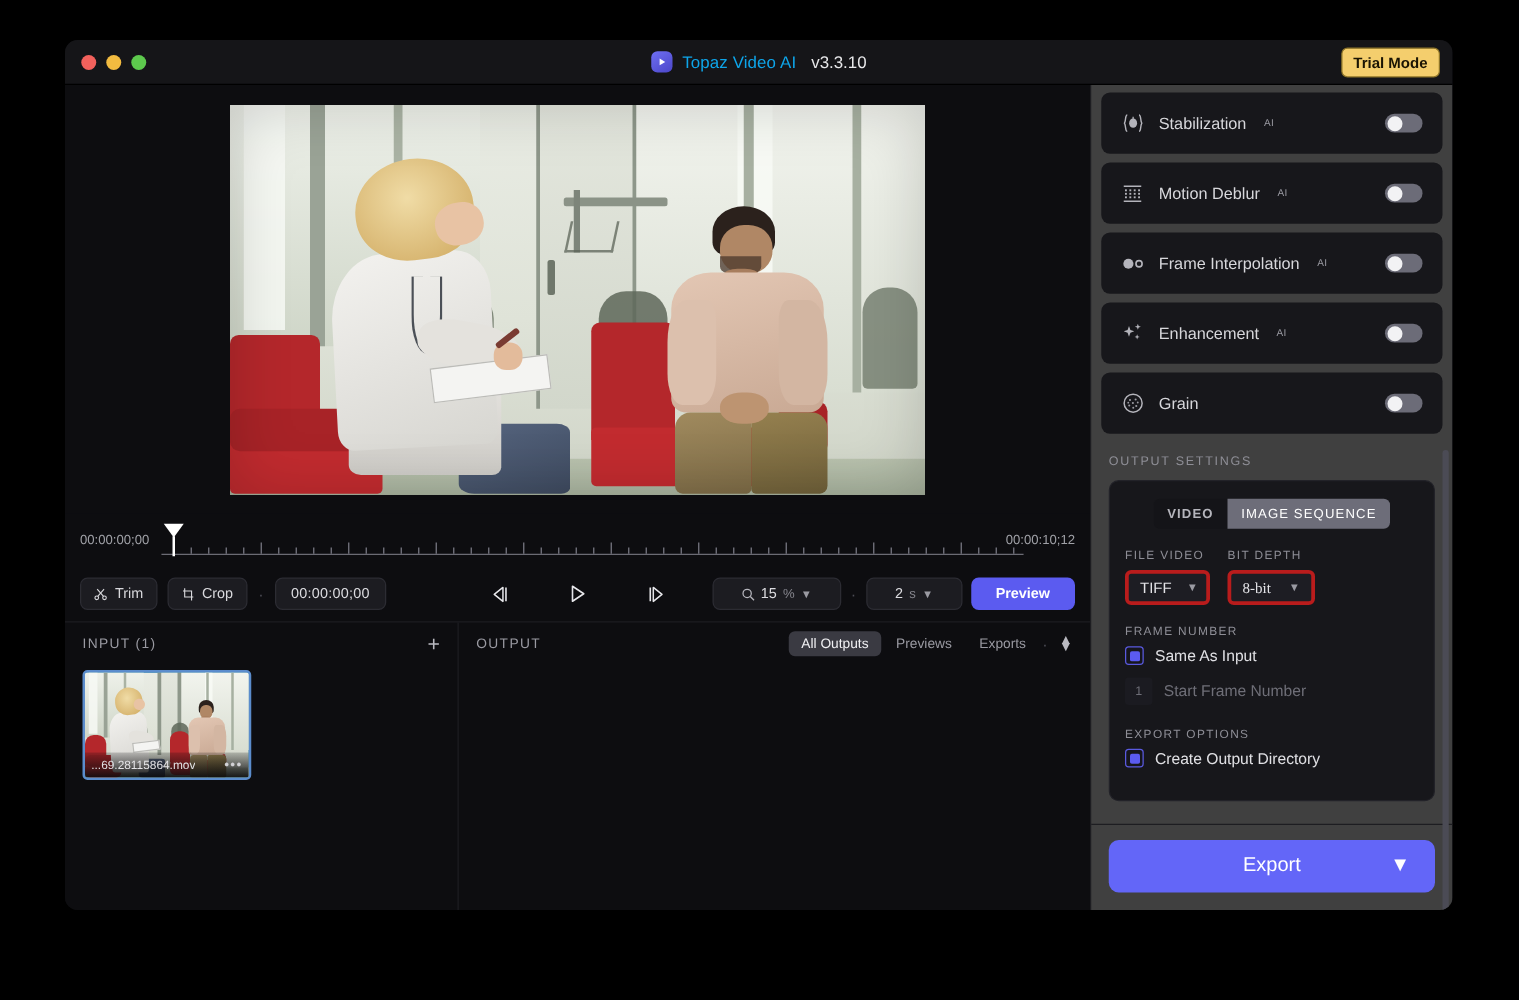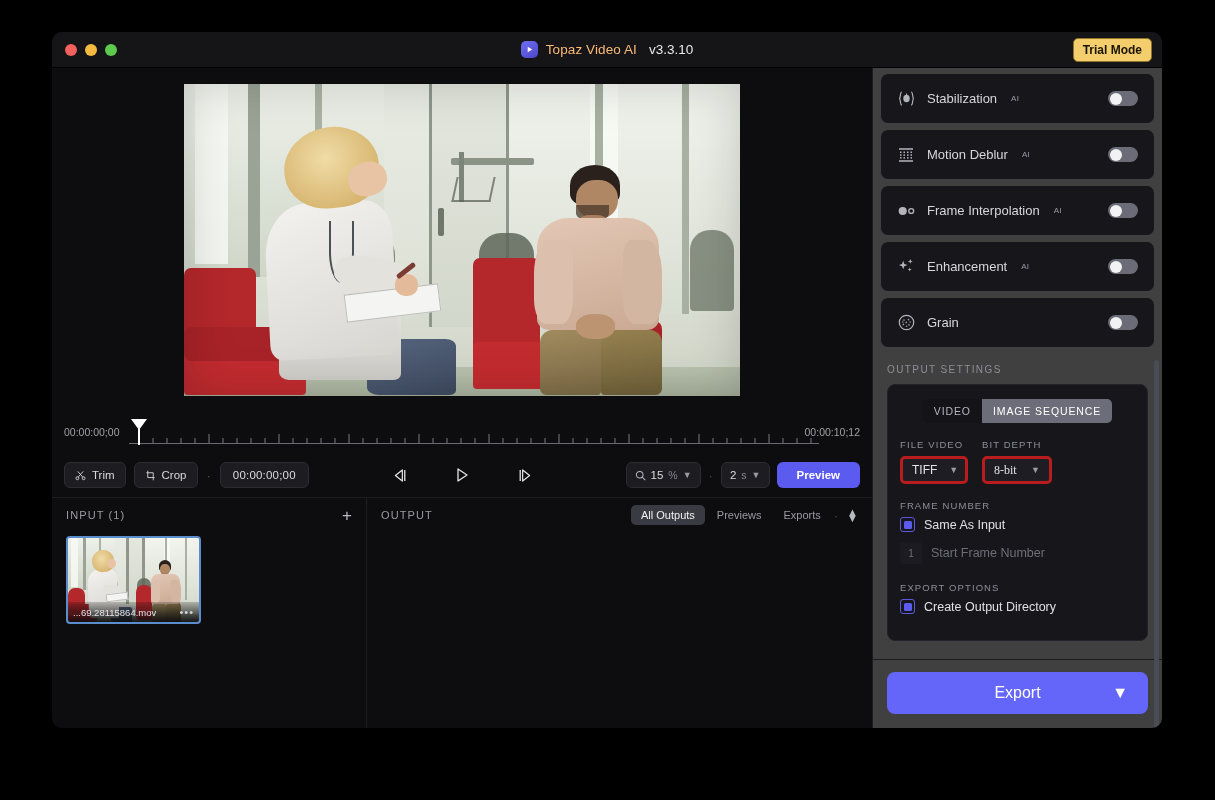--- a/index.html
+++ b/index.html
@@ -42,21 +42,21 @@
     display: flex; align-items: center; justify-content: center;
     gap: 8px; pointer-events: none;
   }
   .logo-mark {
     width: 17px; height: 17px; border-radius: 5px;
     background: linear-gradient(145deg,#6f6ff2,#4b46c9);
     display: flex; align-items: center; justify-content: center;
   }
   .logo-mark svg { display:block; }
   .app-title {
-    color: #fdba74; font-size: 13.5px; letter-spacing: .1px;
+    color: #0ea5e9; font-size: 13.5px; letter-spacing: .1px;
   }
   .app-version { color: #e8e8ea; font-size: 13.5px; margin-left: 4px; }
 
   .trial-badge {
     position: absolute; right: 10px;
     background: #f4ce6d; color: #1a1403;
     font-size: 12px; font-weight: bold;
     padding: 4px 9px; border-radius: 5px;
     border: 1px solid #8d7428;
   }
@@ -234,21 +234,21 @@
     position:absolute; left:0; right:0;
     display:flex; justify-content:center; align-items:center; gap:40px;
     pointer-events:none;
   }
   .tbtn { pointer-events:auto; cursor:pointer;
           display:flex; align-items:center; justify-content:center;
           width:22px; height:22px; }
   .right-ctrls { margin-left:auto; display:flex; align-items:center; gap:7px; }
   .mini-select {
     background:#1c1c21; border:1px solid #2c2c33; border-radius:6px;
-    height:26px; display:flex; align-items:center; gap:5px; padding:0 8px;
+    height:26px; display:flex; align-items:center; gap:5px; padding:0 22px;
     color:#dcdce0; font-size:11.5px; cursor:pointer;
   }
   .unit { color:#86868e; font-size:10.5px; }
   .chev { color:#9a9aa2; font-size:9px; line-height:1; }
   .preview-btn {
     background:#5b5bf0; border:none; border-radius:6px; height:26px;
     color:#fff; font-size:11.5px; font-weight:bold; padding:0 20px;
     display:flex; align-items:center; cursor:pointer;
   }
 
@@ -311,21 +311,21 @@
     width:12px; height:12px; border-radius:50%; background:#f2f2f4; }
 
   .out-settings { padding: 10px 14px 0; }
   .section-label { color:#8e8e96; font-size:10px; letter-spacing:1.4px;
                    margin-bottom:9px; }
   .card { background:#17171b; border:1px solid #222228; border-radius:8px;
           padding:14px 12px 16px; }
   .seg-toggle { display:flex; justify-content:center; margin-bottom:16px; }
   .seg { font-size:10.5px; letter-spacing:.9px; padding:6px 11px;
          color:#c9c9cf; background:#1f1f25; cursor:pointer; }
-  .seg:first-child { border-radius:5px 0 0 5px; background:#141418; color:#b5b5bc; }
+  .seg:first-child { border-radius:5px 0 0 5px; background:#141418; color:#b5b5bc;font-weight:bold; }
   .seg.active { background:#6d6d79; color:#fff; border-radius:0 5px 5px 0; }
 
   .field-row { display:flex; gap:14px; margin-bottom:16px; }
   .field-label { color:#8e8e96; font-size:9.5px; letter-spacing:1.1px;
                  margin-bottom:6px; }
   .select {
     background:#1d1d23; border:3px solid #b91c1c; border-radius:5px;
     height:28px; display:flex; align-items:center; justify-content:space-between;
     padding:0 9px; color:#e2e2e6; font-size:12px; cursor:pointer; gap:12px;
   }

